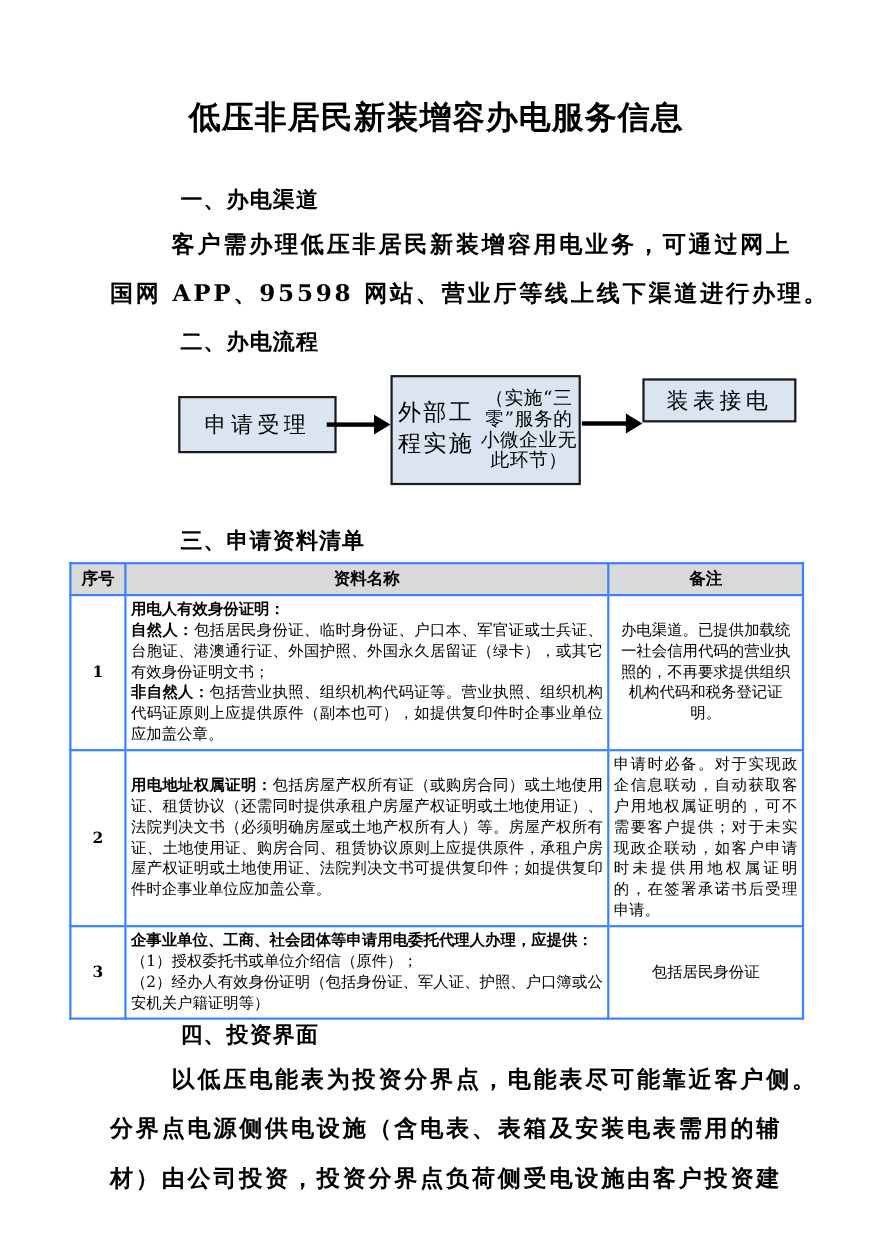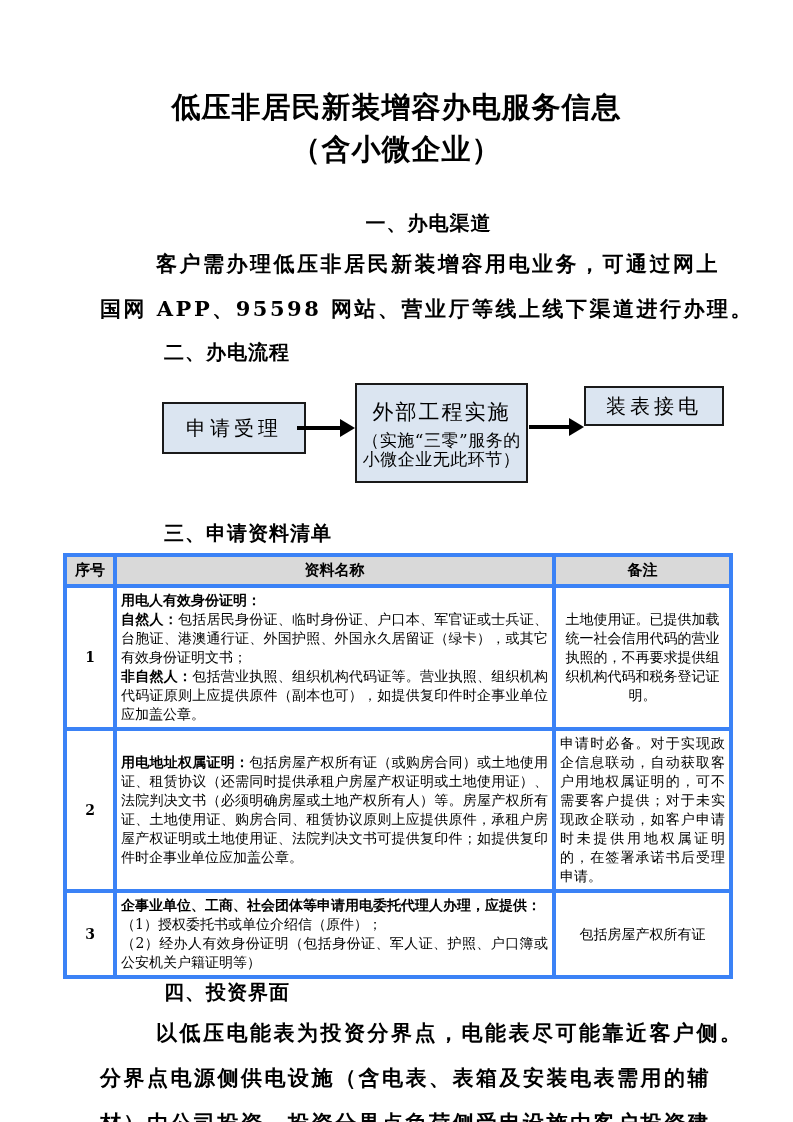--- a/index.html
+++ b/index.html
@@ -24,21 +24,21 @@
   }
 
   
   .sec-heading {
     font-family:"Liberation Sans", sans-serif;
     font-weight:bold;
     font-size:20px;
     letter-spacing:1px;
     margin-left:64px;
   }
-  .sh1 { margin-top:40px;text-align:center; }
+  .sh1 { margin-top:40px; }
   .sh2 { margin-top:8px; }
   .sh3 { margin-top:10px; }
   .sh4 { }
 
   
   .body-line {
     font-size:21px;
     line-height:45px;
     letter-spacing:2.5px;
     white-space:nowrap;
@@ -49,21 +49,21 @@
   
   .flow { position:relative; height:130px; margin-top:14px; }
   .fbox {
     position:absolute;
     background:#dbe5f1;
     border:2px solid #1a1a1a;
     display:flex; align-items:center; justify-content:center;
     text-align:center;
   }
   .fbox1 { left:62px;  top:22px; width:144px; height:52px; font-size:20px; letter-spacing:4px; }
-  .fbox2 { left:255px; top:3px;  width:173px; height:100px; flex-direction:column; }
+  .fbox2 { left:255px; top:3px;  width:173px; height:100px; flex-direction:row; }
   .fbox2-title { font-size:21px; letter-spacing:2px; margin-bottom:5px; }
   .fbox2-note  { font-size:17px; line-height:19px; letter-spacing:0.5px; }
   .fbox3 { left:484px; top:6px; width:140px; height:40px; font-size:20px; letter-spacing:4px; }
 
   .arrow { position:absolute; height:18px; }
   .arrow .shaft { position:absolute; left:0; top:7px; height:4px; background:#000; }
   .arrow .head  { position:absolute; right:0; top:0; width:0; height:0;
                   border-left:15px solid #000;
                   border-top:9px solid transparent; border-bottom:9px solid transparent; }
   .arrow1 { left:197px; top:39px; width:58px; }
@@ -73,21 +73,21 @@
 
   
   table.materials {
     border-collapse:collapse;
     width:666px;
     margin-left:-37px;
     margin-top:6px;
     table-layout:fixed;
   }
   table.materials th, table.materials td {
-    border:4px solid #3b82f6;
+    border:2px solid #3b82f6;
   }
   table.materials th {
     background:#d9d9d9;
     font-size:15px;
     padding:4px 2px;
     text-align:center;
     font-weight:bold;
   }
   th.th-no { font-weight:normal; }
   .col-no   { width:50px; }
@@ -106,21 +106,20 @@
   .note-justify{ text-align:justify; }
   .bold { font-weight:bold; }
 </style>
 </head>
 <body>
 
 <div class="page">
 
   <div class="doc-title">
     <div>低压非居民新装增容办电服务信息</div>
-    <div>（含小微企业）</div>
   </div>
 
   <div class="content">
 
     <div class="sec-heading sh1">一、办电渠道</div>
     <div class="para">
       <div class="body-line indent">客户需办理低压非居民新装增容用电业务，可通过网上</div>
       <div class="body-line">国网 APP、95598 网站、营业厅等线上线下渠道进行办理。</div>
     </div>
 
@@ -166,37 +165,37 @@
         </tr>
       </thead>
       <tbody>
         <tr>
           <td class="cell-no">1</td>
           <td class="cell-name">
             <div class="bold">用电人有效身份证明：</div>
             <div><span class="bold">自然人：</span><span>包括居民身份证、临时身份证、户口本、军官证或士兵证、台胞证、港澳通行证、外国护照、外国永久居留证（绿卡），或其它有效身份证明文书；</span></div>
             <div><span class="bold">非自然人：</span><span>包括营业执照、组织机构代码证等。营业执照、组织机构代码证原则上应提供原件（副本也可），如提供复印件时企事业单位应加盖公章。</span></div>
           </td>
-          <td class="cell-note note-center">土地使用证。已提供加载统一社会信用代码的营业执照的，不再要求提供组织机构代码和税务登记证明。</td>
+          <td class="cell-note note-center">办电渠道。已提供加载统一社会信用代码的营业执照的，不再要求提供组织机构代码和税务登记证明。</td>
         </tr>
         <tr>
           <td class="cell-no">2</td>
           <td class="cell-name">
             <span class="bold">用电地址权属证明：</span><span>包括房屋产权所有证（或购房合同）或土地使用证、租赁协议（还需同时提供承租户房屋产权证明或土地使用证）、法院判决文书（必须明确房屋或土地产权所有人）等。房屋产权所有证、土地使用证、购房合同、租赁协议原则上应提供原件，承租户房屋产权证明或土地使用证、法院判决文书可提供复印件；如提供复印件时企事业单位应加盖公章。</span>
           </td>
           <td class="cell-note note-justify">申请时必备。对于实现政企信息联动，自动获取客户用地权属证明的，可不需要客户提供；对于未实现政企联动，如客户申请时未提供用地权属证明的，在签署承诺书后受理申请。</td>
         </tr>
         <tr>
           <td class="cell-no">3</td>
           <td class="cell-name">
             <div class="bold">企事业单位、工商、社会团体等申请用电委托代理人办理，应提供：</div>
             <div>（1）授权委托书或单位介绍信（原件）；</div>
             <div>（2）经办人有效身份证明（包括身份证、军人证、护照、户口簿或公安机关户籍证明等）</div>
           </td>
-          <td class="cell-note note-center">包括房屋产权所有证</td>
+          <td class="cell-note note-center">包括居民身份证</td>
         </tr>
       </tbody>
     </table>
 
     <div class="sec-heading sh4">四、投资界面</div>
     <div class="para">
       <div class="body-line indent">以低压电能表为投资分界点，电能表尽可能靠近客户侧。</div>
       <div class="body-line">分界点电源侧供电设施（含电表、表箱及安装电表需用的辅</div>
       <div class="body-line">材）由公司投资，投资分界点负荷侧受电设施由客户投资建</div>
     </div>

